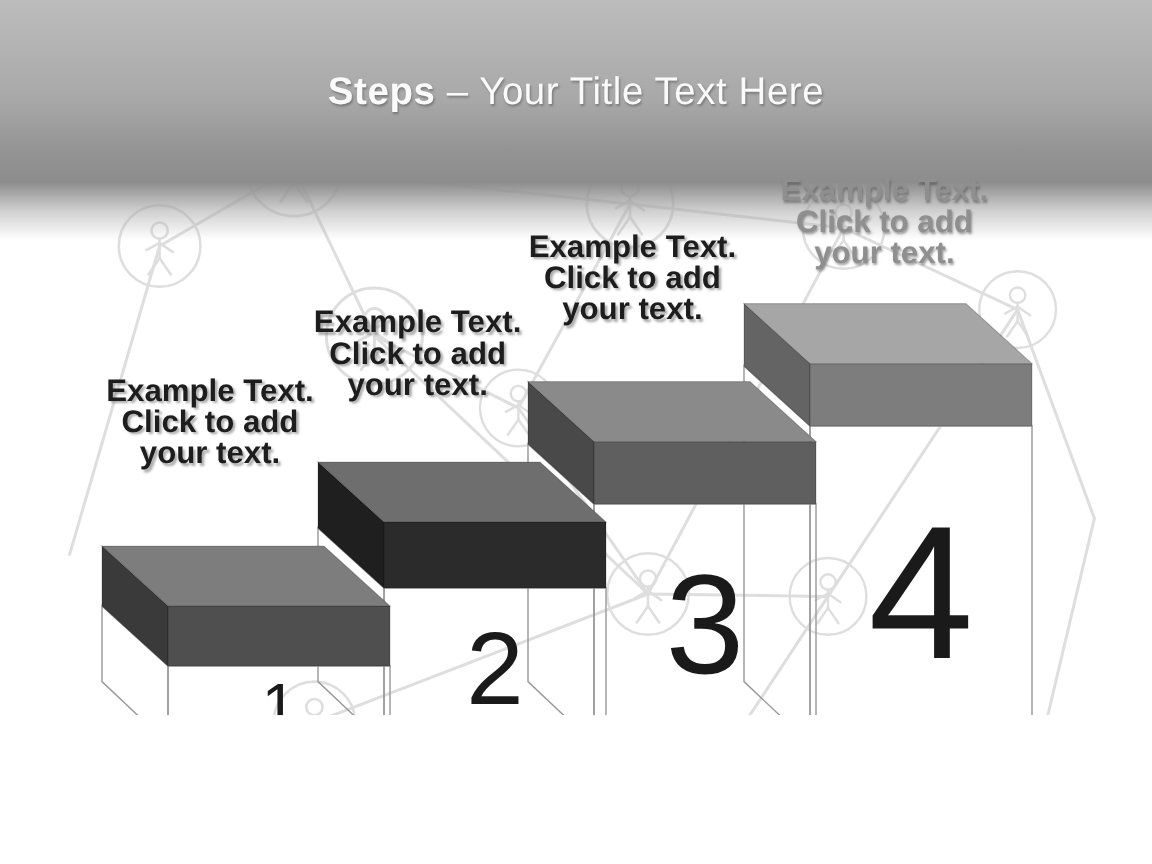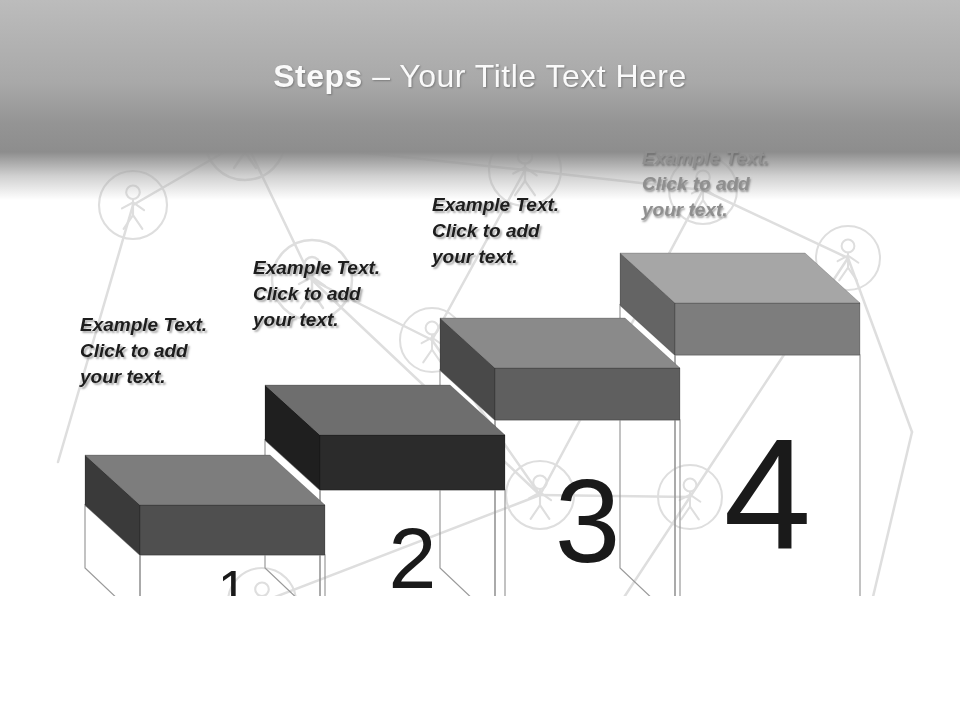--- a/index.html
+++ b/index.html
@@ -26,22 +26,22 @@
   .title .em{font-weight:700;}
   .num{
     position:absolute;text-align:center;line-height:1;color:#1a1a1a;
     font-family:"Liberation Sans",sans-serif;
   }
   .num1{left:140px;width:185px;top:563px;font-size:52px;}
   .num2{left:320px;width:185px;top:515px;font-size:86px;}
   .num3{left:495px;width:185px;top:462px;font-size:118px;}
   .num4{left:675px;width:185px;top:415px;font-size:158px;}
   .label{
-    position:absolute;width:190px;
-    font-style:italic;font-weight:700;font-size:19px;line-height:26px;
+    position:absolute;width:190px;text-align:center;
+    font-weight:700;font-size:26px;line-height:26px;
     color:#1d1d1d;text-shadow:2px 2px 2px rgba(115,115,115,.6);
   }
   .label1{left:80px;top:312px;}
   .label2{left:253px;top:255px;}
   .label3{left:432px;top:192px;}
   .label4{left:642px;top:145px;}
   .label.muted{color:#8f8f8f;text-shadow:1px 2px 2px rgba(70,70,70,.5);}
 </style>
 </head>
 <body>

